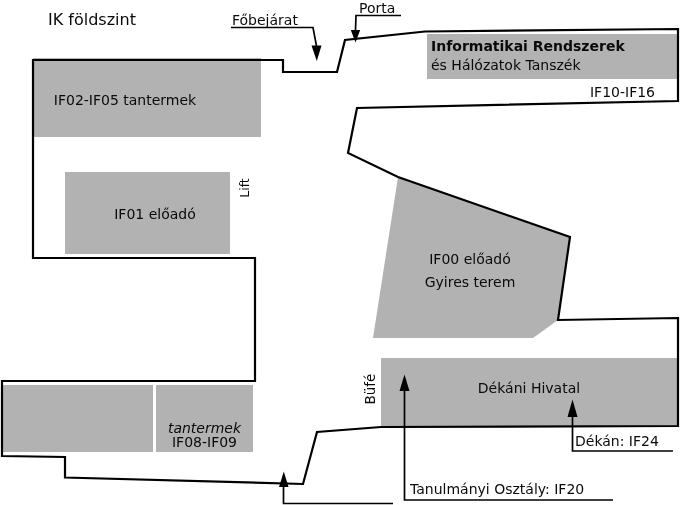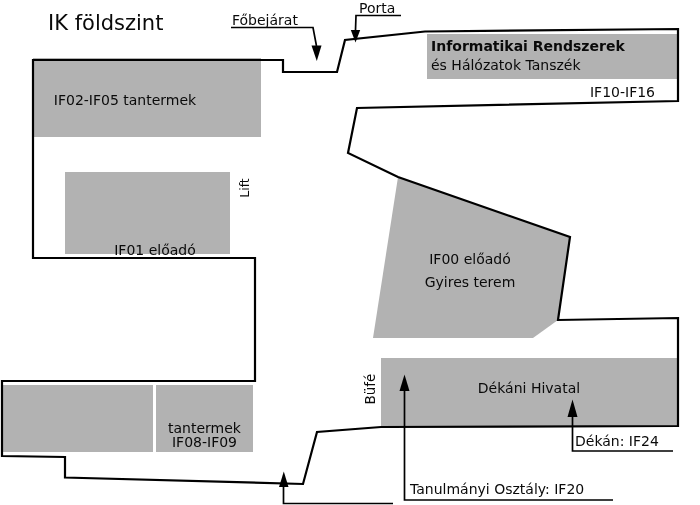--- a/index.html
+++ b/index.html
@@ -18,21 +18,21 @@
     line-height:1.15;
     white-space:nowrap;
     color:#0a0a0a;
   }
   .ctr{text-align:center;white-space:nowrap;}
   .blk{white-space:nowrap;}
   .rot{
     transform:translate(-50%,-50%) rotate(-90deg);
     transform-origin:center center;
   }
-  .title{font-size:21px;}
+  .title{font-size:16px;}
   .small{font-size:12.5px;}
   .med{font-size:13.5px;}
 </style>
 </head>
 <body>
 
 <div id="plan">
 
   <svg width="700" height="505" viewBox="0 0 700 505">
 
@@ -63,38 +63,38 @@
   </svg>
 
   <div class="lbl title" style="left:48px;top:11px;">IK földszint</div>
 
   <div class="lbl" style="left:232px;top:12px;">Főbejárat</div>
 
   <div class="lbl" style="left:359px;top:0px;">Porta</div>
 
   <div class="lbl ctr" style="left:33px;top:92px;width:184px;">IF02-IF05 tantermek</div>
 
-  <div class="lbl ctr" style="left:65px;top:206px;width:180px;margin-top:36px;">IF01 előadó</div>
+  <div class="lbl ctr" style="left:65px;top:206px;width:180px;">IF01 előadó</div>
 
   <div class="lbl blk" style="left:431px;top:38px;font-weight:bold;">Informatikai Rendszerek</div>
   <div class="lbl blk" style="left:431px;top:57px;">és Hálózatok Tanszék</div>
 
   <div class="lbl ctr" style="left:545px;top:84px;width:110px;text-align:right;">IF10-IF16</div>
 
   <div class="lbl small rot" style="left:245px;top:188px;">Lift</div>
 
   <div class="lbl ctr" style="left:390px;top:251px;width:160px;">IF00 előadó</div>
   <div class="lbl ctr" style="left:381px;top:380px;width:296px;">Dékáni Hivatal</div>
 
   <div class="lbl ctr" style="left:390px;top:274px;width:160px;">Gyires terem</div>
 
   <div class="lbl med rot" style="left:371px;top:389px;">Büfé</div>
 
   <div class="lbl ctr" style="left:156px;top:402px;width:97px;margin-top:32px;">IF08-IF09</div>
-  <div class="lbl ctr" style="left:156px;top:420px;width:97px;">tantermek</div>
+  <div class="lbl ctr" style="left:156px;top:420px;width:97px;font-style:italic;">tantermek</div>
 
   <div class="lbl" style="left:575px;top:433px;">Dékán: IF24</div>
 
   <div class="lbl" style="left:410px;top:481px;">Tanulmányi Osztály: IF20</div>
 
   <div class="lbl" style="left:331px;top:514px;">Bejárat</div>
 
 </div>
 
 </body></html>

